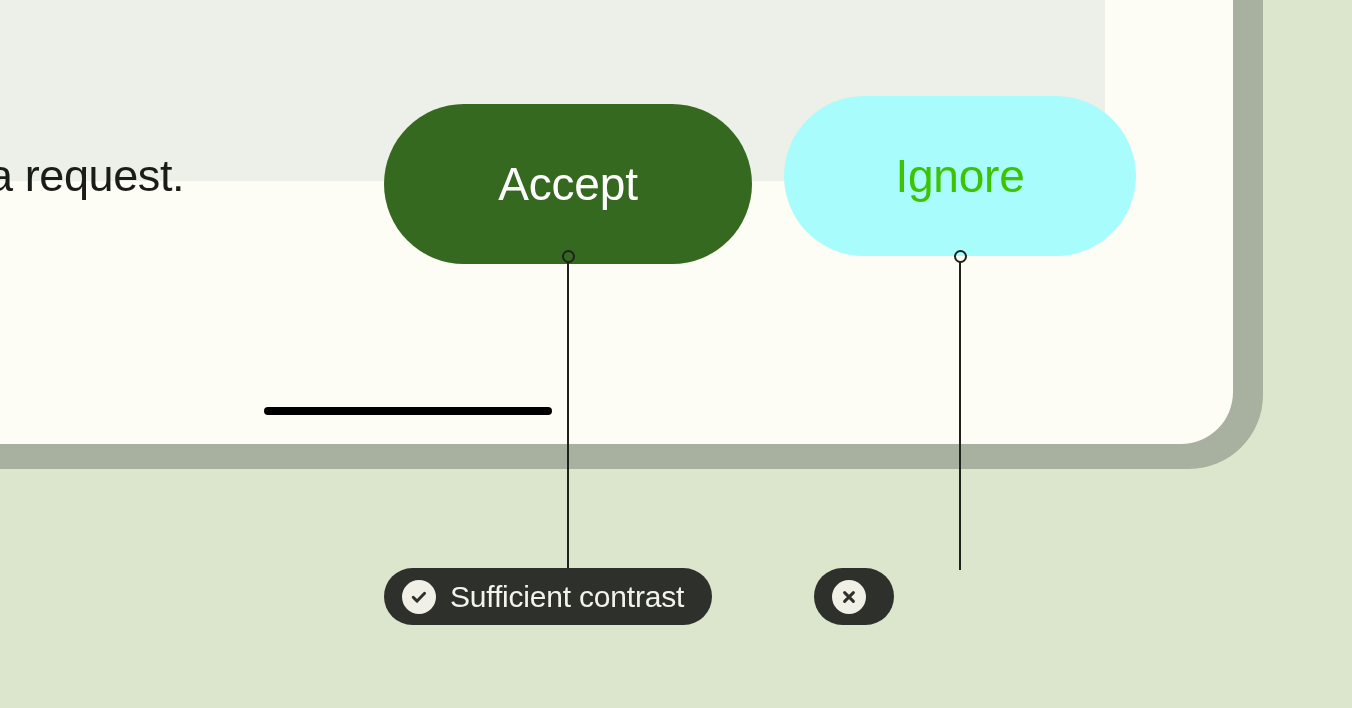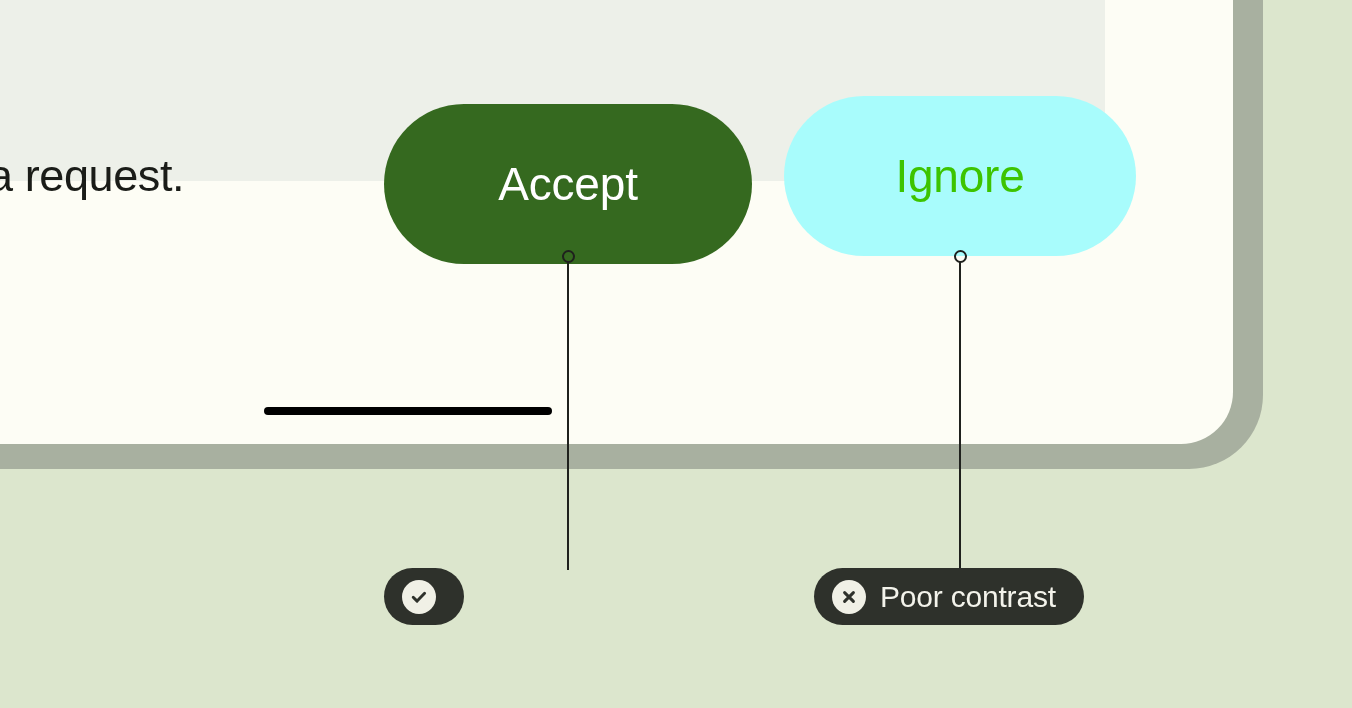--- a/index.html
+++ b/index.html
@@ -196,29 +196,29 @@
 
   <div class="callout callout-good">
     <div class="callout-dot"></div>
     <div class="callout-line"></div>
     <div class="callout-pill">
       <span class="pill-icon">
         <svg width="20" height="20" viewBox="0 0 20 20" aria-hidden="true">
           <path d="M4.2 10.2 L8.1 14.1 L15.6 6.2" fill="none" stroke="#2e312b" stroke-width="2.9" stroke-linecap="round" stroke-linejoin="round"></path>
         </svg>
       </span>
+      <span class="pill-label">Sufficient contrast</span>
     </div>
   </div>
 
   <div class="callout callout-bad">
     <div class="callout-dot"></div>
     <div class="callout-line"></div>
     <div class="callout-pill">
       <span class="pill-icon">
         <svg width="20" height="20" viewBox="0 0 20 20" aria-hidden="true">
           <path d="M5.6 5.6 L14.4 14.4 M14.4 5.6 L5.6 14.4" fill="none" stroke="#2e312b" stroke-width="3" stroke-linecap="round"></path>
         </svg>
       </span>
-      <span class="pill-label">Poor contrast</span>
     </div>
   </div>
 
 </div>
 
 </body></html>

